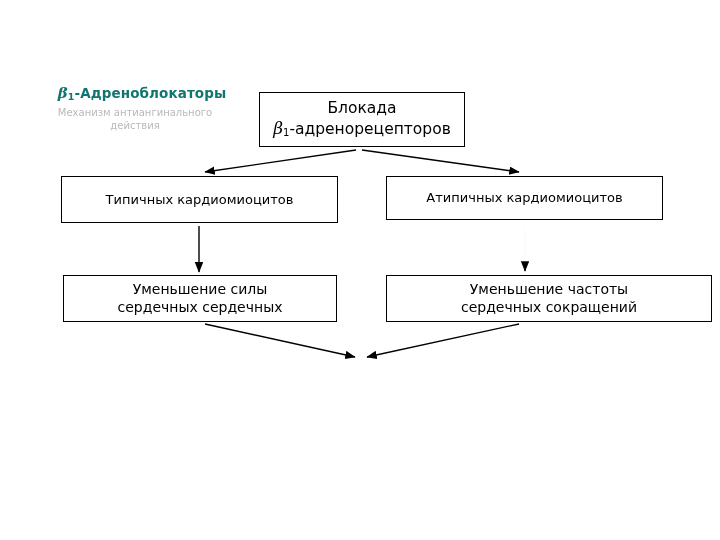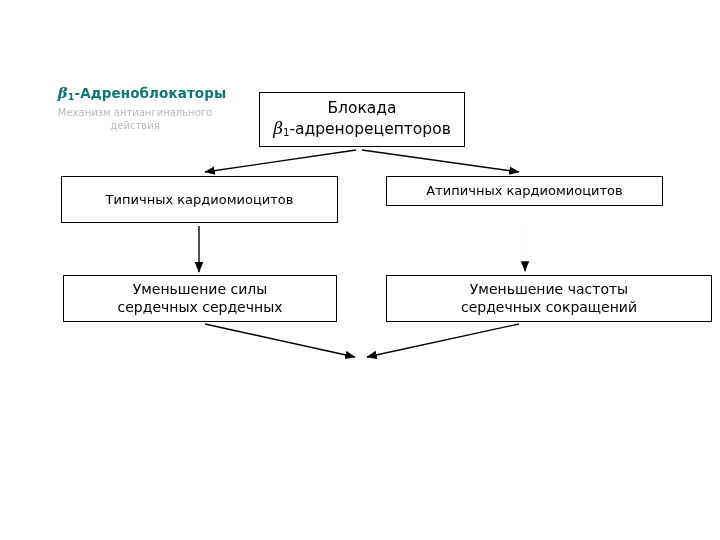--- a/index.html
+++ b/index.html
@@ -82,21 +82,21 @@
   .node.top      { left: 259px; top: 92px;  width: 206px; height: 55px; }
   .node.top .txt { font-size: 15.5px; }
   .node.top .beta {
     font-family: "DejaVu Serif", "Liberation Serif", serif;
     font-style: italic;
     font-size: 17px;
   }
   .node.top .sub1 { font-size: 10px; vertical-align: -2px; }
 
   .node.mid-left  { left: 61px;  top: 176px; width: 277px; height: 47px; }
-  .node.mid-right { left: 386px; top: 176px; width: 277px; height: 30px; }
+  .node.mid-right { left: 386px; top: 176px; width: 277px; height: 44px; }
   .node.mid-left .txt, .node.mid-right .txt { font-size: 13px; }
 
   .node.low-left  { left: 63px;  top: 275px; width: 274px; height: 47px; }
   .node.low-right { left: 386px; top: 275px; width: 326px; height: 47px; }
   .node.low-left .txt, .node.low-right .txt { font-size: 14px; }
 
   .node.bottom    { left: 214px; top: 359px; width: 294px; height: 57px; }
   .node.bottom .txt { font-size: 14.5px; }
 </style>
 </head>

